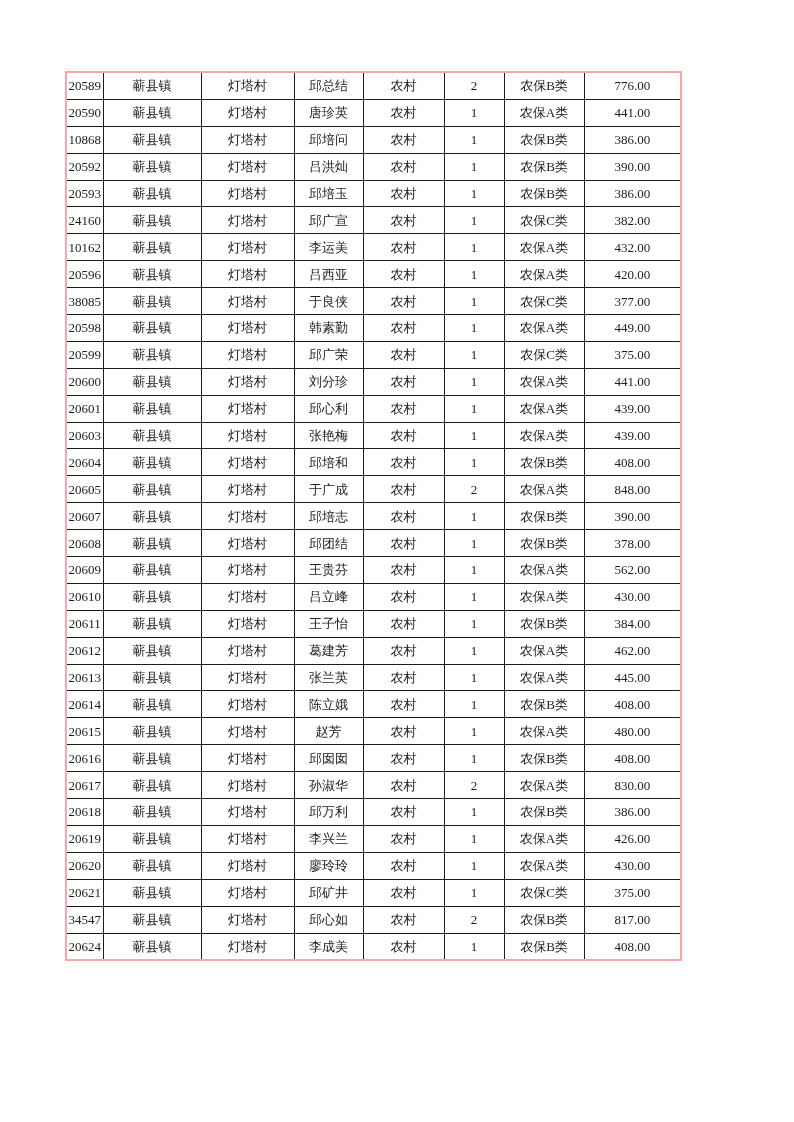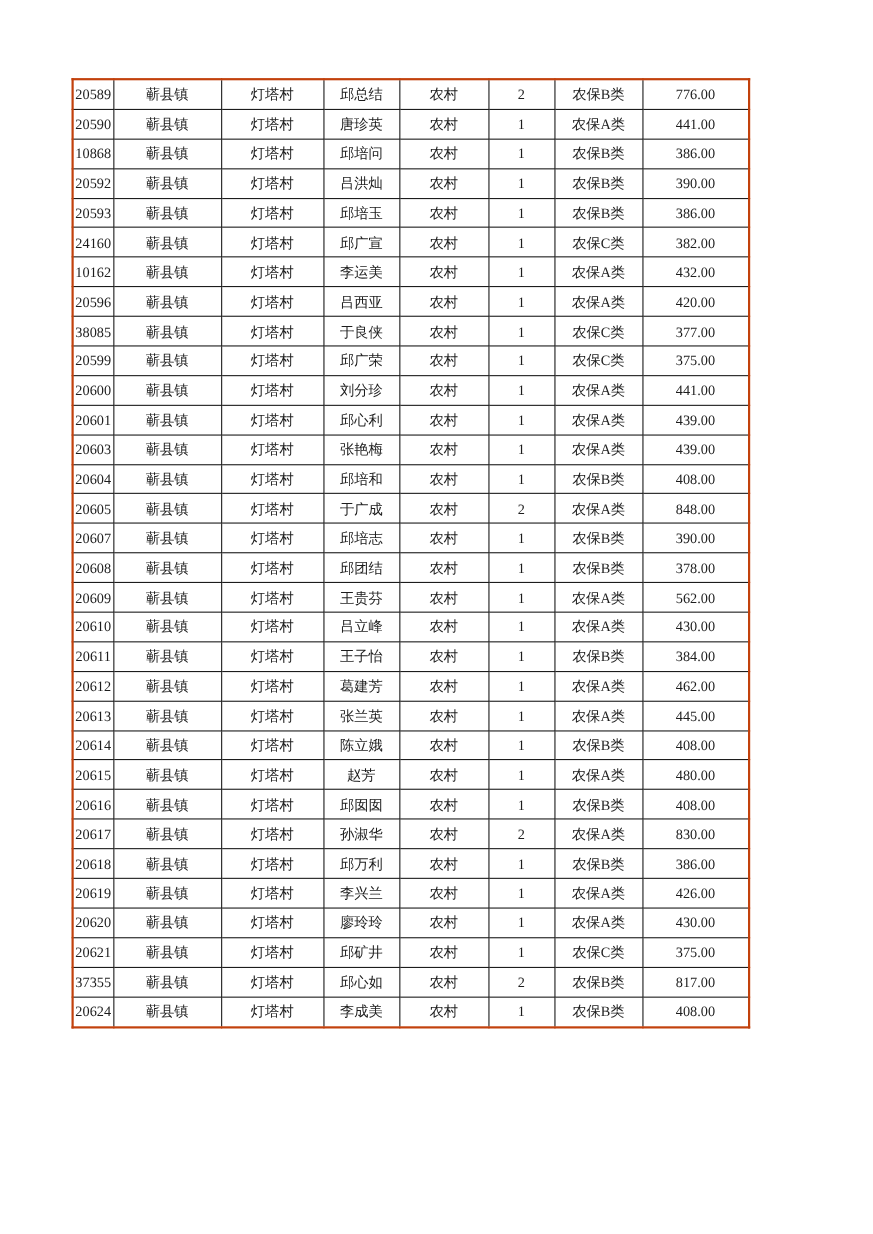--- a/index.html
+++ b/index.html
@@ -15,21 +15,21 @@
     overflow: hidden;
     font-family: "Liberation Serif", "DejaVu Serif", serif;
   }
   table.data-table {
     position: absolute;
     left: 65px;
     top: 71px;
     width: 615px;
     border-collapse: collapse;
     table-layout: fixed;
-    border: 2px solid #c2410c;
+    border: 2px solid #fca5a5;
   }
   table.data-table td {
     border: 1px solid #1c1c1c;
     height: 25.9px;
     padding: 0 1px;
     text-align: center;
     vertical-align: middle;
     font-size: 13px;
     line-height: 1;
     color: #1c1c1c;
@@ -139,20 +139,30 @@
           <td class="col-id">38085</td>
           <td class="col-town">蕲县镇</td>
           <td class="col-village">灯塔村</td>
           <td class="col-name">于良侠</td>
           <td class="col-category">农村</td>
           <td class="col-count">1</td>
           <td class="col-insurance_type">农保C类</td>
           <td class="col-amount">377.00</td>
         </tr>
         <tr>
+          <td class="col-id">20598</td>
+          <td class="col-town">蕲县镇</td>
+          <td class="col-village">灯塔村</td>
+          <td class="col-name">韩素勤</td>
+          <td class="col-category">农村</td>
+          <td class="col-count">1</td>
+          <td class="col-insurance_type">农保A类</td>
+          <td class="col-amount">449.00</td>
+        </tr>
+        <tr>
           <td class="col-id">20599</td>
           <td class="col-town">蕲县镇</td>
           <td class="col-village">灯塔村</td>
           <td class="col-name">邱广荣</td>
           <td class="col-category">农村</td>
           <td class="col-count">1</td>
           <td class="col-insurance_type">农保C类</td>
           <td class="col-amount">375.00</td>
         </tr>
         <tr>
@@ -349,21 +359,21 @@
           <td class="col-id">20621</td>
           <td class="col-town">蕲县镇</td>
           <td class="col-village">灯塔村</td>
           <td class="col-name">邱矿井</td>
           <td class="col-category">农村</td>
           <td class="col-count">1</td>
           <td class="col-insurance_type">农保C类</td>
           <td class="col-amount">375.00</td>
         </tr>
         <tr>
-          <td class="col-id">37355</td>
+          <td class="col-id">34547</td>
           <td class="col-town">蕲县镇</td>
           <td class="col-village">灯塔村</td>
           <td class="col-name">邱心如</td>
           <td class="col-category">农村</td>
           <td class="col-count">2</td>
           <td class="col-insurance_type">农保B类</td>
           <td class="col-amount">817.00</td>
         </tr>
         <tr>
           <td class="col-id">20624</td>

